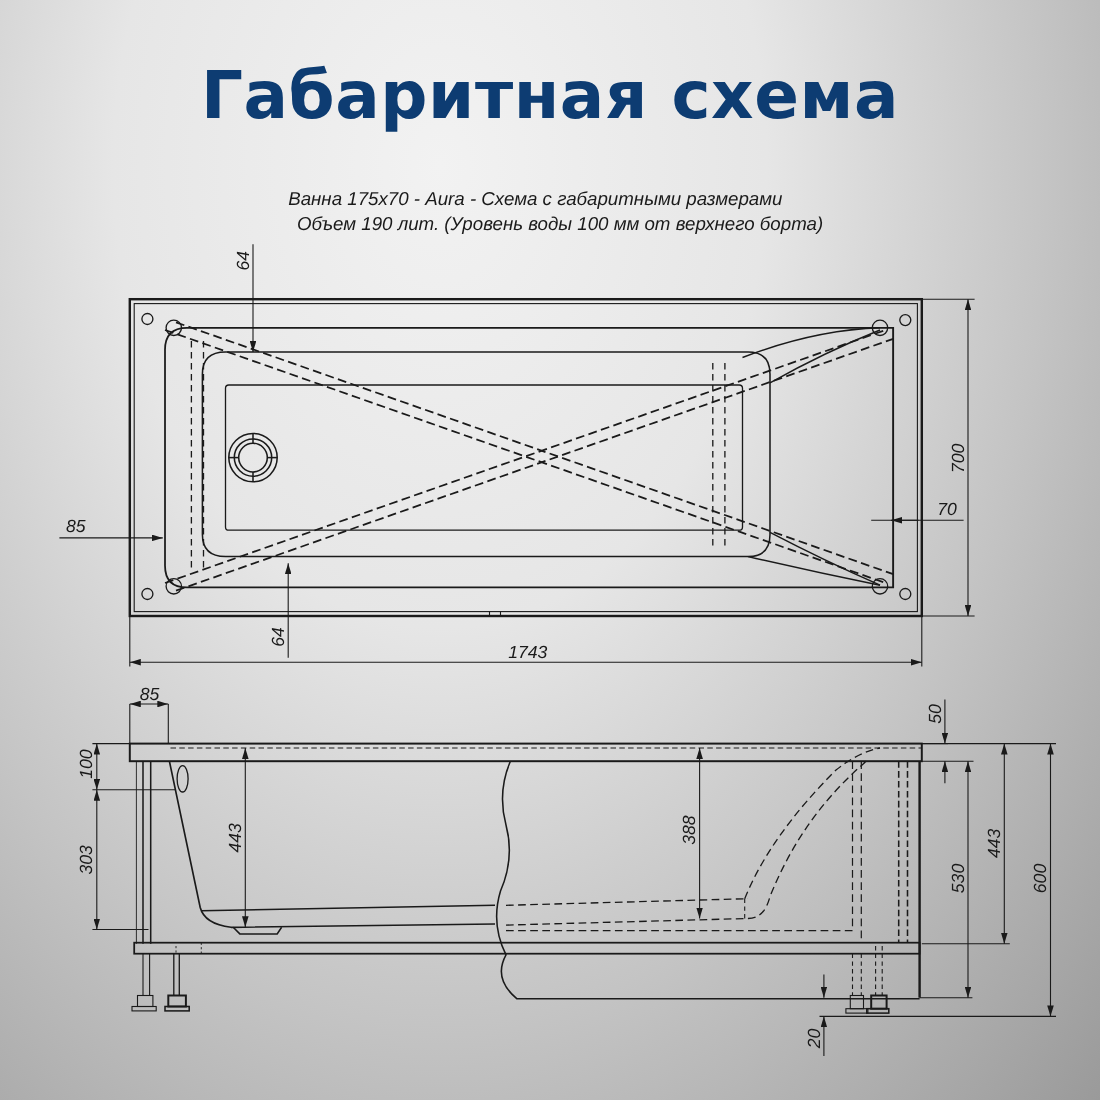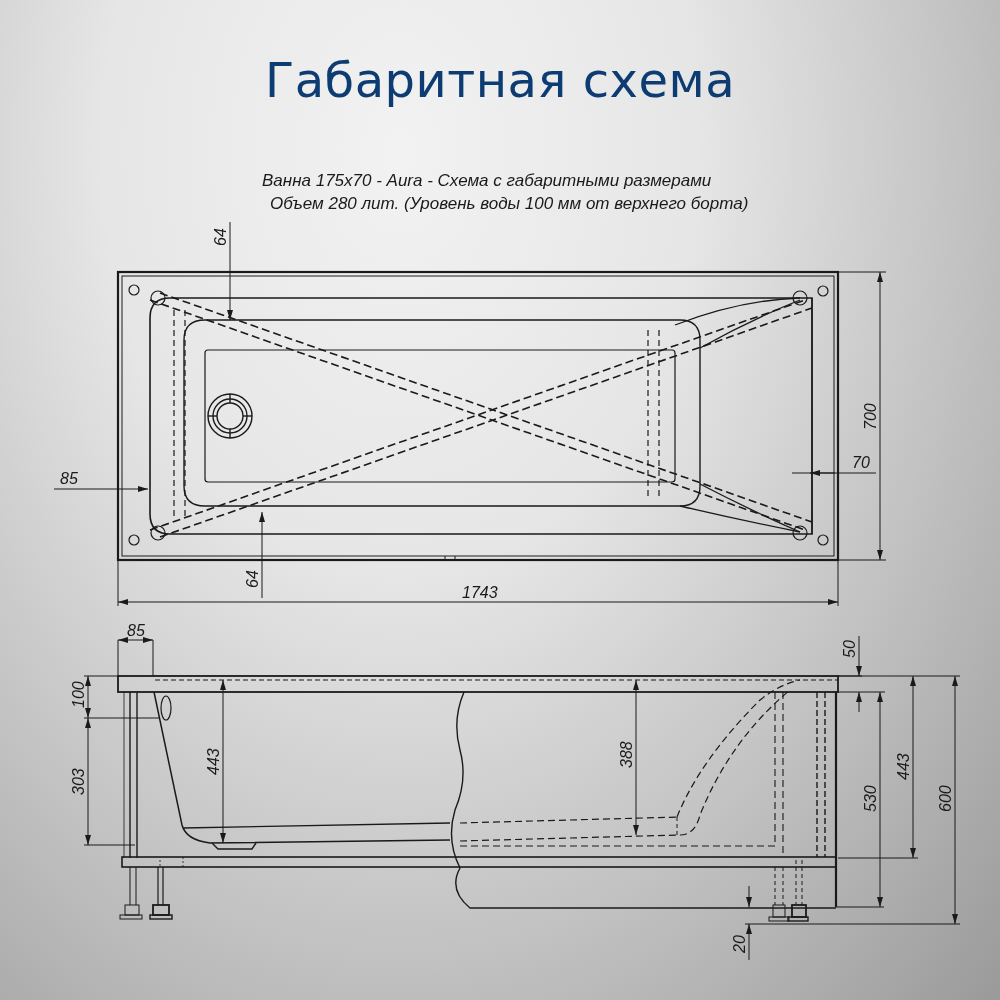--- a/index.html
+++ b/index.html
@@ -4,37 +4,37 @@
 <style>
   html, body { margin: 0; padding: 0; }
   body {
     width: 1000px; height: 1000px; overflow: hidden;
     background: radial-gradient(ellipse at 40% 15%, #f2f2f2 0%, #e6e6e6 35%, #c4c4c4 65%, #9a9a9a 100%);
     position: relative;
     font-family: "Liberation Sans", sans-serif;
   }
   .title {
     position: absolute; left: 0; top: 52px; width: 1000px; text-align: center;
-    font-family: "DejaVu Sans", sans-serif; font-weight: normal; font-size: 48px;
+    font-family: "DejaVu Sans", sans-serif; font-weight: bold; font-size: 60px;
     color: #0d3c72; letter-spacing: 0.5px;
   }
   .subtitle {
     position: absolute; font-style: italic; font-size: 17px; color: #1a1a1a;
   }
   .sub1 { left: 262px; top: 171px; }
   .sub2 { left: 270px; top: 194px; }
   svg { position: absolute; left: 0; top: 0; }
   .dim { font-family: "Liberation Sans", sans-serif; font-style: italic; font-size: 16px; fill: #1a1a1a; }
 </style>
 </head>
 <body>
 
 <div class="title">Габаритная схема</div>
 <div class="subtitle sub1">Ванна 175х70 -  Aura - Схема с габаритными размерами</div>
-<div class="subtitle sub2">Объем 280 лит. (Уровень воды 100 мм от верхнего борта)</div>
+<div class="subtitle sub2">Объем 190 лит. (Уровень воды 100 мм от верхнего борта)</div>
 
 <svg width="1000" height="1000" viewBox="0 0 1000 1000">
   <defs>
     <marker id="arr" markerWidth="10" markerHeight="6" refX="10" refY="3" orient="auto-start-reverse">
       <path d="M0,0 L10,3 L0,6 z" fill="#1a1a1a"></path>
     </marker>
   </defs>
 
   <g stroke="#1a1a1a" fill="none" stroke-width="1.6">
 

